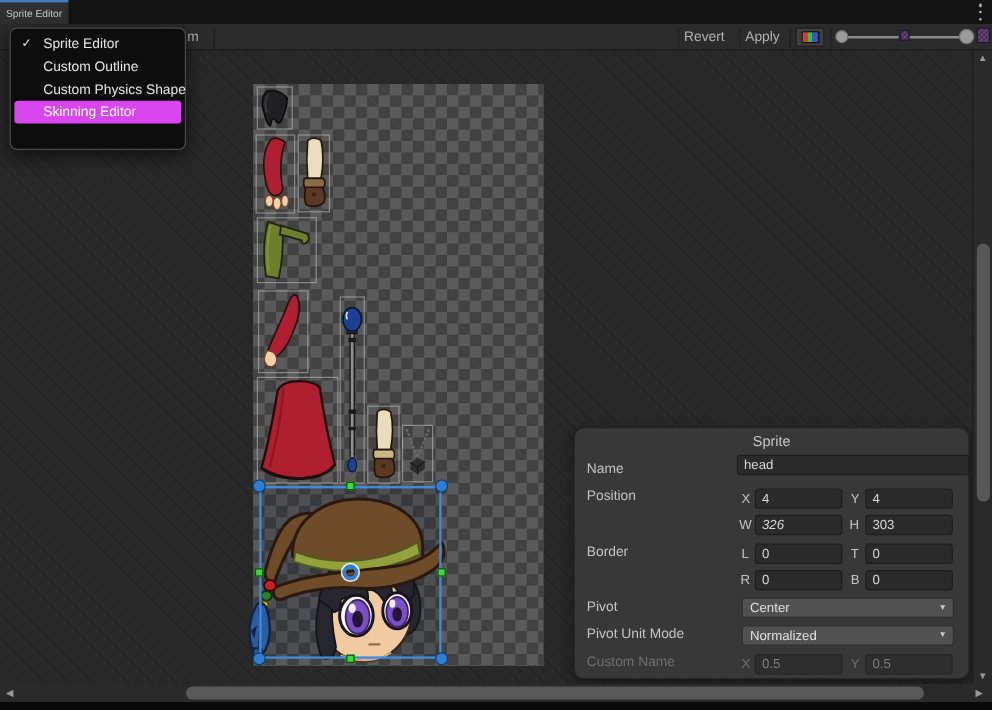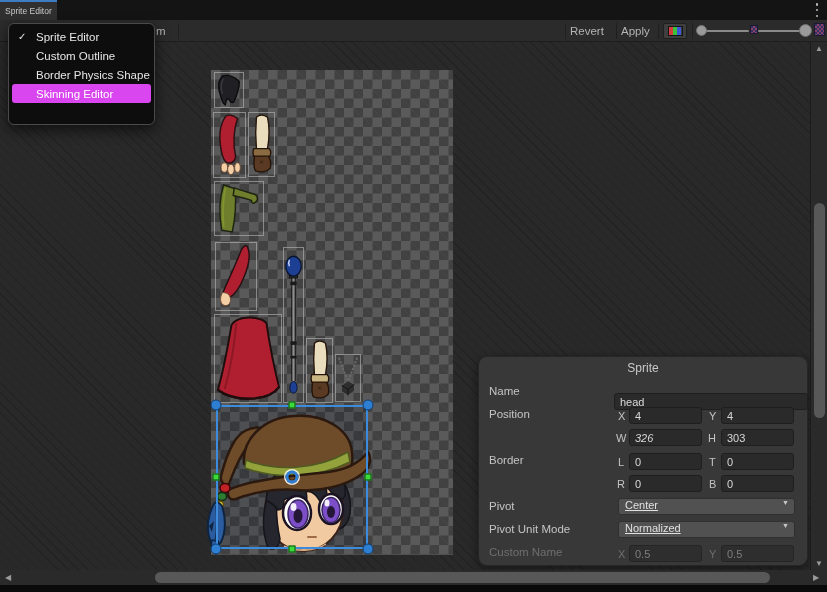--- a/index.html
+++ b/index.html
@@ -69,22 +69,22 @@
        font-size:12px;color:#C9C9C9;}
   .plabel{position:absolute;font-size:11.5px;color:#C4C4C4;}
   .plabel.dis{color:#6F6F6F;}
   .pfx{position:absolute;font-size:11px;color:#C4C4C4;}
   .pfx.dis{color:#6F6F6F;}
   .pin{position:absolute;height:17px;background:#2A2A2A;border:1px solid #1E1E1E;
        border-radius:3px;color:#D8D8D8;font-size:11px;padding:0 5px;outline:none;
        font-family:"Liberation Sans","DejaVu Sans",sans-serif;}
   .pin.dis{color:#7E7E7E;background:#2E2E2E;border-color:#252525;}
   .dd{position:absolute;height:17px;width:177px;background:#515151;border:1px solid #303030;
-       border-radius:3px;color:#E0E0E0;font-size:11px;display:flex;align-items:flex-start;
-       padding:0 6px;cursor:pointer;text-decoration:underline;}
+       border-radius:3px;color:#E0E0E0;font-size:11px;display:flex;align-items:center;
+       padding:0 6px;cursor:pointer;}
   .dd .caret{position:absolute;right:5px;font-size:7px;color:#C8C8C8;}
 
   
   .vscroll{position:absolute;left:810px;top:42px;width:17px;height:528px;background:#2A2A2A;
        border-left:1px solid #1C1C1C;}
   .vthumb{position:absolute;left:3px;top:161px;width:11px;height:215px;background:#585858;
        border-radius:5.5px;cursor:pointer;}
   .hscroll{position:absolute;left:0;top:570px;width:827px;height:15px;background:#2A2A2A;}
   .hthumb{position:absolute;left:155px;top:2px;width:615px;height:11px;background:#585858;
        border-radius:5.5px;cursor:pointer;}
@@ -273,21 +273,21 @@
   <div class="h-mid" style="left:292px;top:405px;"></div>
   <div class="h-mid" style="left:292px;top:549px;"></div>
   <div class="h-mid" style="left:216px;top:477px;"></div>
   <div class="h-mid" style="left:368px;top:477px;"></div>
   <div class="pivot" style="left:292px;top:477px;"></div>
 
   <div class="panel">
     <div class="panel-title">Sprite</div>
 
     <span class="plabel" style="left:10px;top:28px;">Name</span>
-    <input class="pin" style="left: 135px; top: 36px; width: 194px;" readonly="" value="head">
+    <input class="pin" style="left: 135px; top: 22px; width: 194px;" readonly="" value="head">
 
     <span class="plabel" style="left:10px;top:51px;">Position</span>
     <span class="pfx" style="left:139px;top:53px;">X</span>
     <input class="pin" style="left: 150px; top: 50px; width: 73px;" readonly="" value="4">
     <span class="pfx" style="left:230px;top:53px;">Y</span>
     <input class="pin" style="left: 242px; top: 50px; width: 73px;" readonly="" value="4">
 
     <span class="pfx" style="left:137px;top:75px;">W</span>
     <input class="pin" style="left: 150px; top: 72px; width: 73px; font-style: italic;" readonly="" value="326">
     <span class="pfx" style="left:229px;top:75px;">H</span>
@@ -338,20 +338,20 @@
 
   <div class="popup">
     <div class="mi">
       <span class="chk">✓</span>
       <span>Sprite Editor</span>
     </div>
     <div class="mi">
       <span>Custom Outline</span>
     </div>
     <div class="mi">
-      <span>Border Physics Shape</span>
+      <span>Custom Physics Shape</span>
     </div>
     <div class="mi hl">
       <span>Skinning Editor</span>
     </div>
   </div>
 
 </div>
 
 </body></html>

